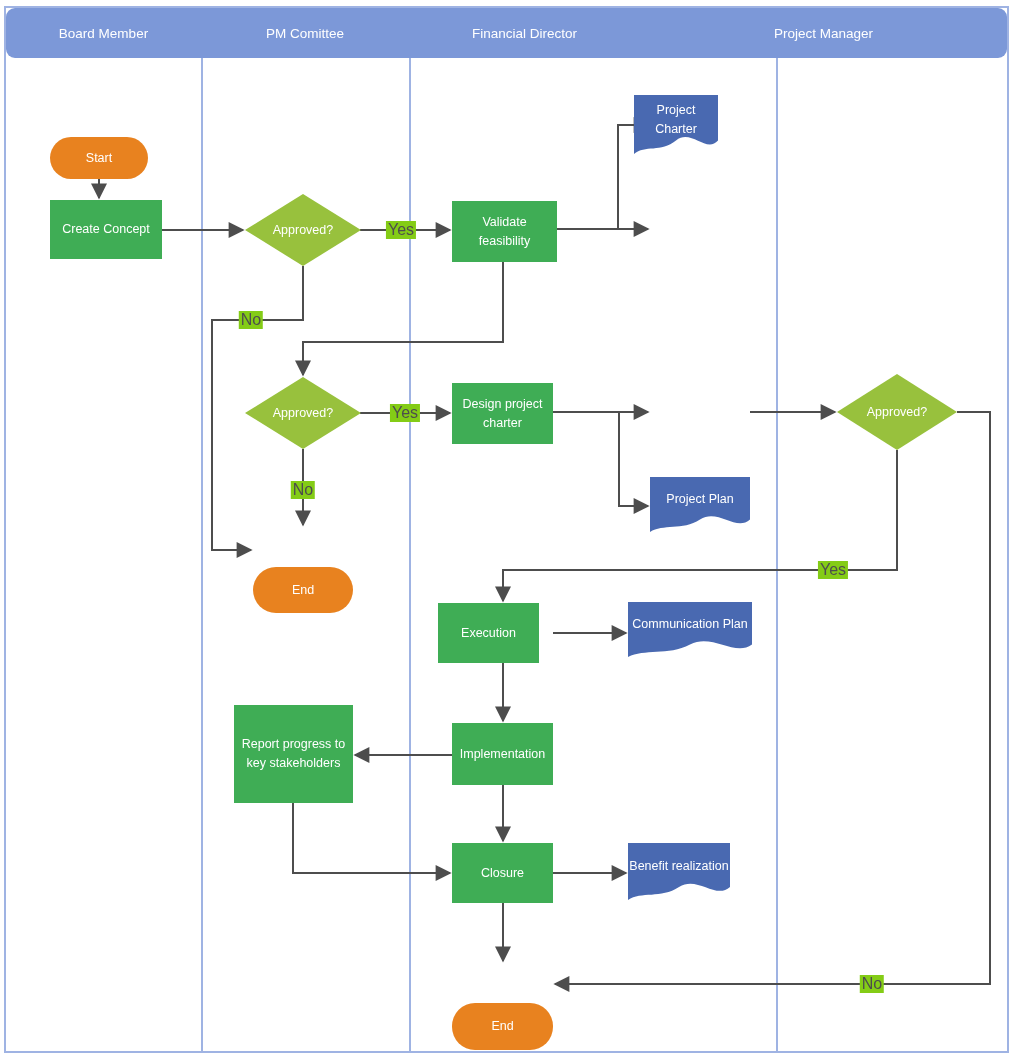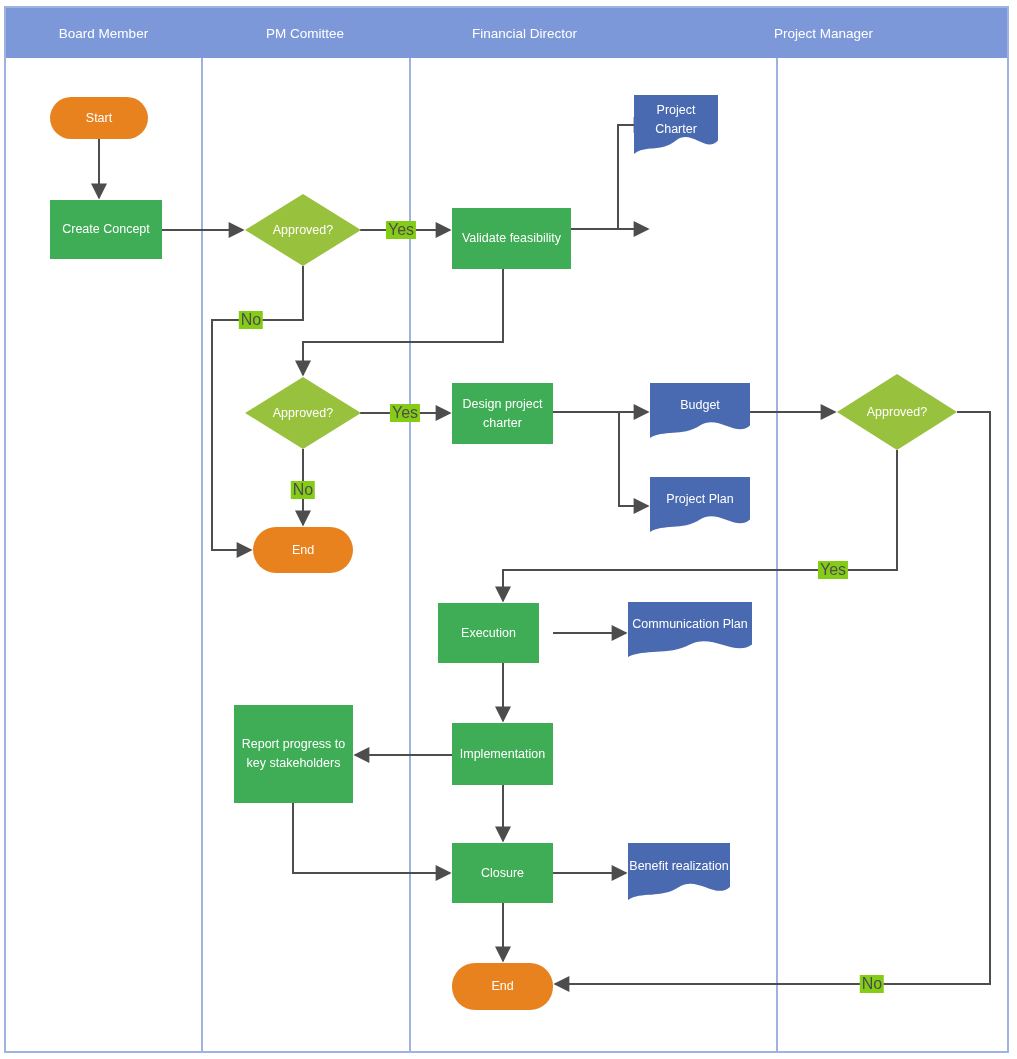--- a/index.html
+++ b/index.html
@@ -6,38 +6,38 @@
   .page{
     position:relative;width:1017px;height:1059px;background:#fff;
     font-family:"Liberation Sans",sans-serif;overflow:hidden;
   }
   .canvas{
     position:absolute;left:4px;top:6px;width:1005px;height:1047px;
     border:2px solid var(--lane-border);background:#fff;box-sizing:border-box;
   }
   .lane-header{
     position:absolute;left:0;top:0;width:1001px;height:50px;
-    background:var(--header-bg);display:flex;
+    background:var(--header-bg);display:flex;border-radius:9px;
   }
   .lane-header .cell{
     display:flex;align-items:center;justify-content:center;
     color:#fff;font-size:13.5px;
   }
   .lane-divider{
     position:absolute;top:50px;bottom:0;width:2px;background:var(--lane-border);
   }
   svg.connectors{position:absolute;left:0;top:0;color:var(--connector);}
   svg.connectors polyline{fill:none;stroke:var(--connector);stroke-width:2px;}
   .node{
     position:absolute;display:flex;align-items:center;justify-content:center;
     text-align:center;color:#fff;font-size:12.5px;line-height:1.5;
     box-sizing:border-box;padding:2px 5px;
   }
   .process{background:var(--process);}
-  .terminator{background:var(--terminator);border-radius:23px;}
+  .terminator{background:var(--terminator);border-radius:23px;margin-top:40px;}
   .decision{
     background:var(--decision);
     clip-path:polygon(50% 0%,100% 50%,50% 100%,0% 50%);
     padding:2px 14px;
   }
   .doc{padding:0;}
   .doc svg{position:absolute;inset:0;width:100%;height:100%;}
   .doc .doc-label{
     position:absolute;left:0;right:0;top:0;bottom:13px;
     display:flex;align-items:center;justify-content:center;text-align:center;
@@ -104,44 +104,38 @@
 
   <div class="node terminator" style="left:50px;top:97px;width:98px;height:42px">
       <span>Start</span>
     </div>
   <div class="node process" style="left:50px;top:200px;width:112px;height:59px">
       <span>Create Concept</span>
     </div>
   <div class="node decision" style="left:245px;top:194px;width:116px;height:72px">
       <span>Approved?</span>
     </div>
-  <div class="node process" style="left:452px;top:208px;width:119px;height:61px">
+  <div class="node process" style="left:452px;top:201px;width:105px;height:61px">
       <span>Validate feasibility</span>
     </div>
 
   <div class="node doc" style="left:634px;top:95px;width:84px;height:62px">
     <svg viewBox="0 0 100 60" preserveAspectRatio="none">
         <path d="M0,0 L100,0 L100,44 C86,57 68,32 50,44 C32,56 13,48 0,57 Z" fill="var(--document)"></path>
       </svg>
     <span class="doc-label">Project Charter</span>
   </div>
 
   <div class="node decision" style="left:245px;top:377px;width:116px;height:72px">
       <span>Approved?</span>
     </div>
   <div class="node process" style="left:452px;top:383px;width:101px;height:61px">
       <span>Design project charter</span>
     </div>
 
-  <div class="node doc" style="left:650px;top:383px;width:100px;height:58px">
-    <svg viewBox="0 0 100 60" preserveAspectRatio="none">
-        <path d="M0,0 L100,0 L100,44 C86,57 68,32 50,44 C32,56 13,48 0,57 Z" fill="var(--document)"></path>
-      </svg>
-    <span class="doc-label">Budget</span>
-  </div>
   <div class="node doc" style="left:650px;top:477px;width:100px;height:58px">
     <svg viewBox="0 0 100 60" preserveAspectRatio="none">
         <path d="M0,0 L100,0 L100,44 C86,57 68,32 50,44 C32,56 13,48 0,57 Z" fill="var(--document)"></path>
       </svg>
     <span class="doc-label">Project Plan</span>
   </div>
 
   <div class="node decision" style="left:837px;top:374px;width:120px;height:76px">
       <span>Approved?</span>
     </div>

